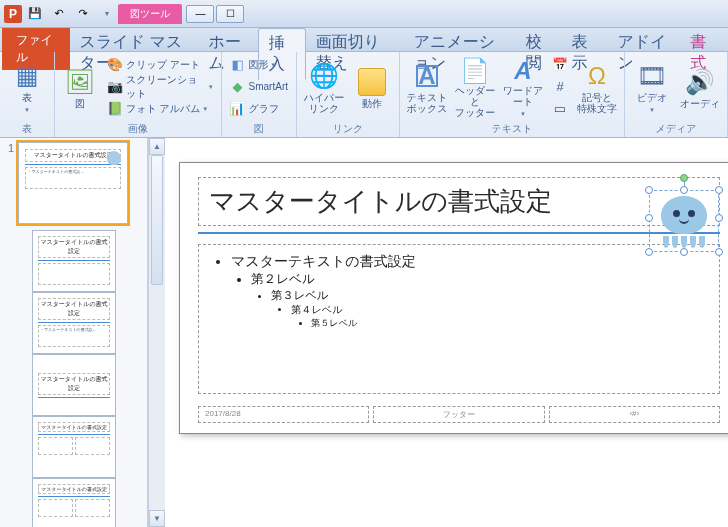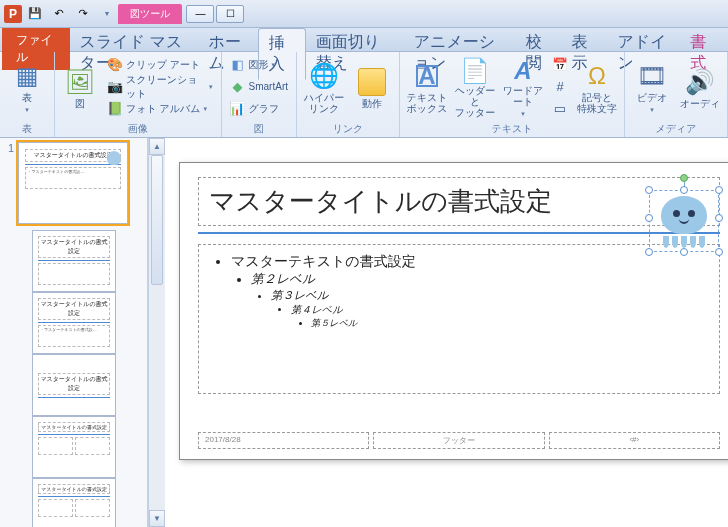--- a/index.html
+++ b/index.html
@@ -70,22 +70,22 @@
 .vscroll-btn { height: 17px; background: linear-gradient(to bottom,#f5f8fc,#dce5f0); border: 1px solid #b8c6db; display: flex; align-items: center; justify-content: center; font-size: 8px; color: #5a7aa8; }
 .vscroll-track { height: calc(100% - 34px); position: relative; }
 .vscroll-thumb { position: absolute; top: 0; left: 2px; right: 2px; height: 130px; background: linear-gradient(to bottom,#f5f8fc,#d4dff0); border: 1px solid #b8c6db; border-radius: 2px; }
 
 .slide-area { flex: 1; background: #fff; padding: 24px 0 0 14px; position: relative; overflow: hidden; }
 .slide { width: 560px; background: #fff; border: 1px solid #888; box-shadow: 2px 2px 6px rgba(0,0,0,.25); padding: 14px 18px 10px; position: relative; }
 .master-title { border: 1px dashed #999; padding: 6px 10px; font-size: 26px; font-weight: 500; color: #2a2a2a; position: relative; }
 .title-hr { height: 2px; background: #4a8ad4; margin: 6px 0 10px; }
 .master-body { border: 1px dashed #999; padding: 8px 12px; font-size: 14px; color: #222; min-height: 150px; }
 .master-body ul { list-style: disc; padding-left: 20px; }
-.master-body ul ul { list-style: disc; font-size: .9em; font-style: italic; }
-.footer-row { display: flex; gap: 4px; margin-top: 38px; }
+.master-body ul ul { list-style: disc; font-size: .9em; }
+.footer-row { display: flex; gap: 4px; margin-top: 12px; }
 .footer-box { flex: 1; border: 1px dashed #999; padding: 2px 6px; font-size: 8px; color: #888; min-height: 14px; text-align: center; }
 .footer-box:first-child { text-align: left; }
 
 
 .shape-sel { position: absolute; top: 0px; right: -10px; width: 90px; height: 80px; }
 .sel-box { position: absolute; inset: 12px 10px 6px 10px; border: 1px dashed #7aa5d8; }
 .handle { position: absolute; width: 8px; height: 8px; background: #fff; border: 1px solid #5a8fd0; border-radius: 50%; }
 .h-tl { top: 8px; left: 6px; } .h-tm { top: 8px; left: 50%; margin-left: -4px; } .h-tr { top: 8px; right: 6px; }
 .h-ml { top: 50%; left: 6px; margin-top: -4px; } .h-mr { top: 50%; right: 6px; margin-top: -4px; }
 .h-bl { bottom: 2px; left: 6px; } .h-bm { bottom: 2px; left: 50%; margin-left: -4px; } .h-br { bottom: 2px; right: 6px; }

